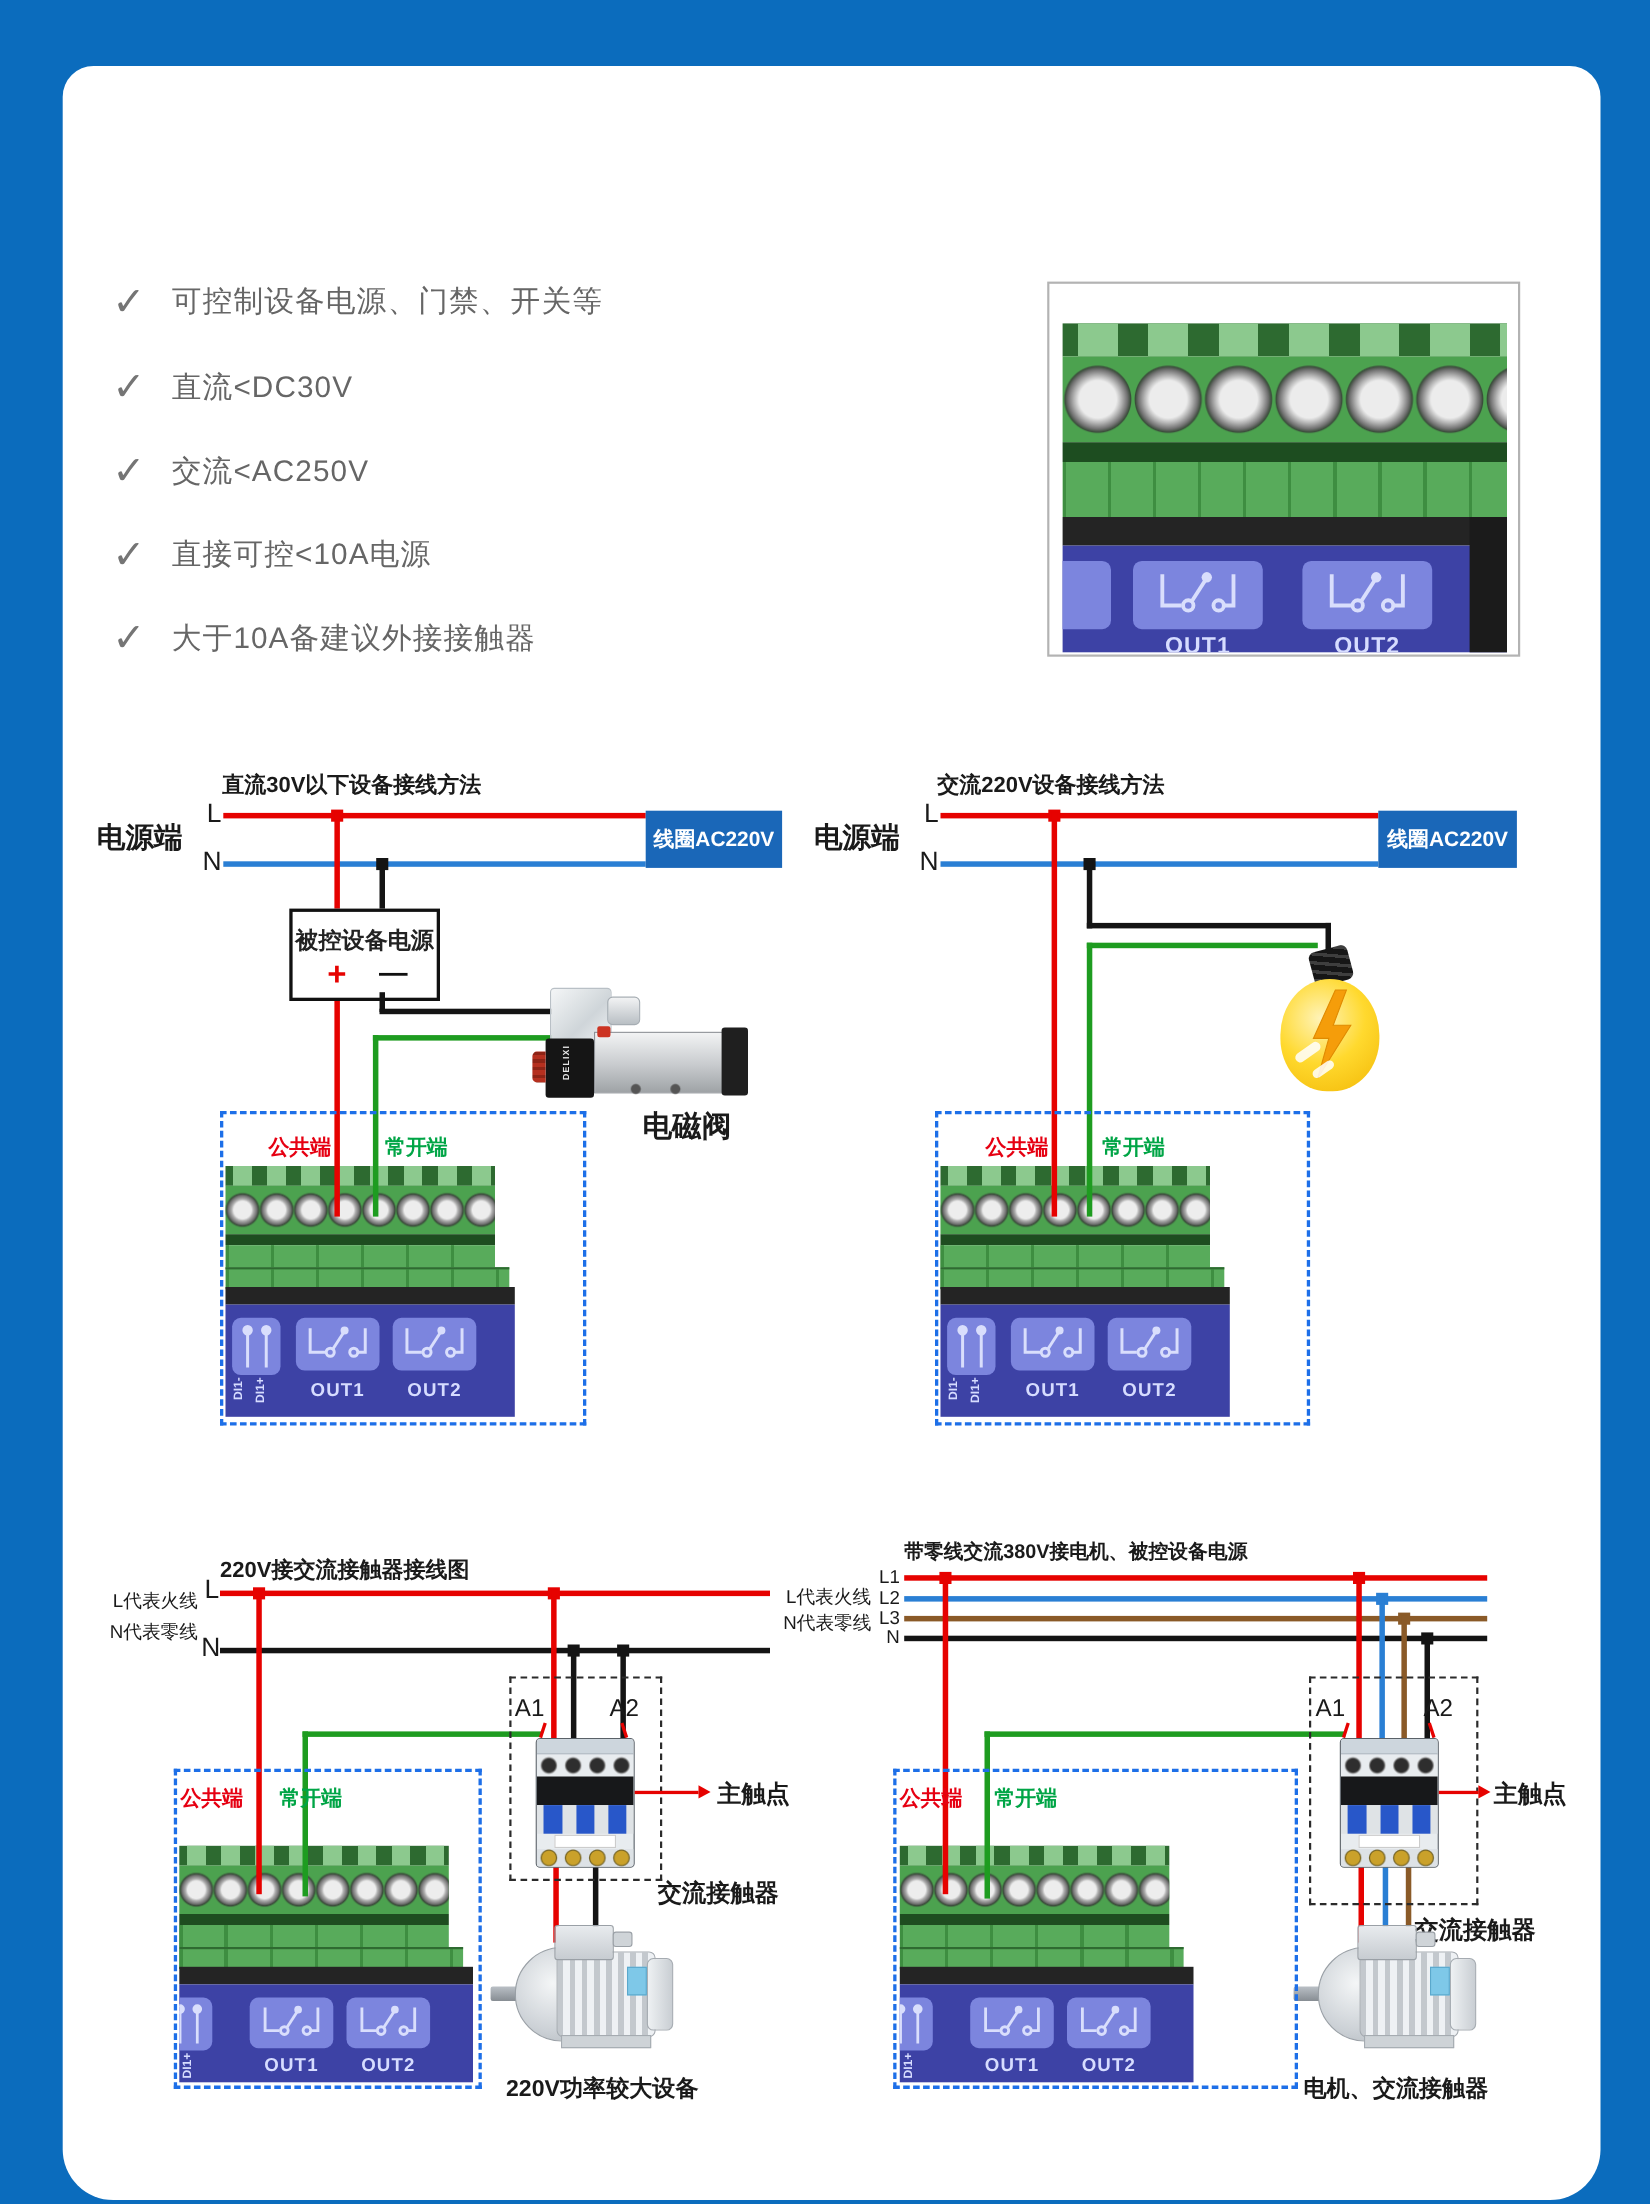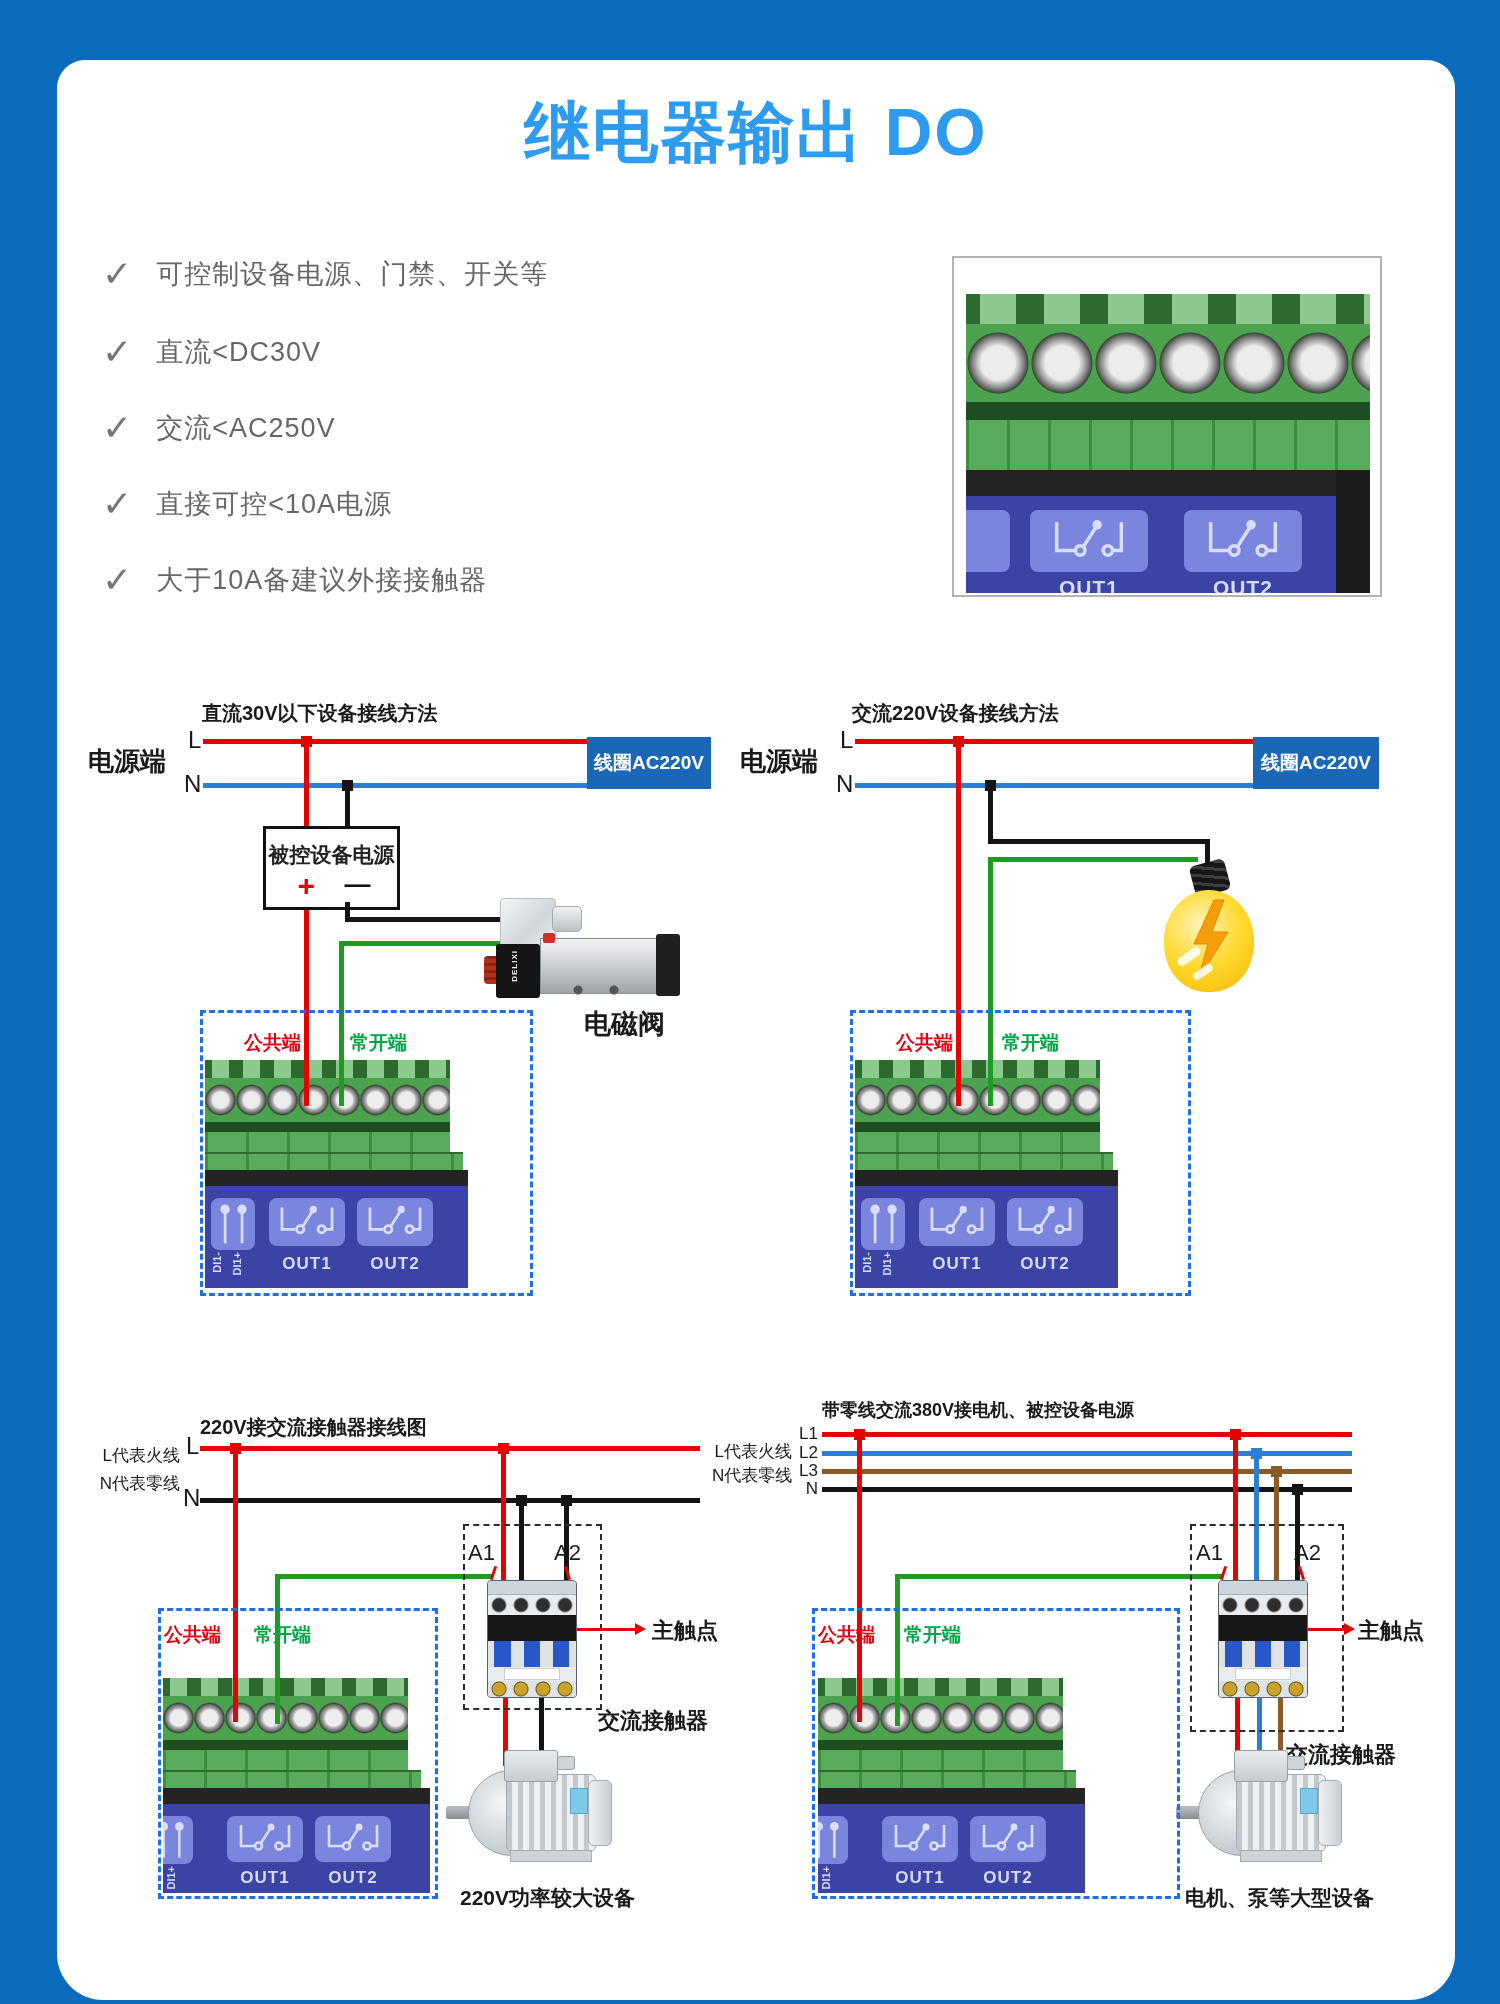--- a/index.html
+++ b/index.html
@@ -113,21 +113,20 @@
   .ph-panel{position:absolute;left:12px;top:238px;width:404px;height:97px;background:#3d42a5;overflow:hidden;}
   .ph-edge{position:absolute;left:382px;top:212px;width:34px;height:123px;background:#1b1b1b;}
   .ph-out{position:absolute;text-align:center;font-size:21px;font-weight:700;color:#d6dcff;letter-spacing:1px;}
 </style>
 </head>
 <body>
 
 <div id="canvas">
   <div class="card"></div>
 
-  <div class="main-title">继电器输出 DO</div>
 
   <div>
     <div class="feat" style="top:252px">
       <span class="chk">✓</span>
       <span class="txt">可控制设备电源、门禁、开关等</span>
     </div>
     <div class="feat" style="top:330px">
       <span class="chk">✓</span>
       <span class="txt">直流&lt;DC30V</span>
     </div>
@@ -534,20 +533,20 @@
     <div class="motor" style="left:1192px;top:1758px">
       <div class="m-shaft"></div>
       <div class="m-flange"></div>
       <div class="m-body"></div>
       <div class="m-cap"></div>
       <div class="m-box"></div>
       <div class="m-gland"></div>
       <div class="m-sticker"></div>
       <div class="m-foot"></div>
     </div>
-    <div class="lab" style="left:1185px;top:1884px;font-size:21px">电机、泵等大型设备</div>
+    <div class="lab" style="left:1185px;top:1884px;font-size:21px">电机、交流接触器</div>
 
     <div class="dash-blue" style="left:812px;top:1608px;width:362px;height:285px"></div>
     <div class="lab redtxt" style="left:818px;top:1622px;font-size:19px">公共端</div>
     <div class="lab grntxt" style="left:904px;top:1622px;font-size:19px">常开端</div>
   </div>
 
 </div>
 
 </body></html>

